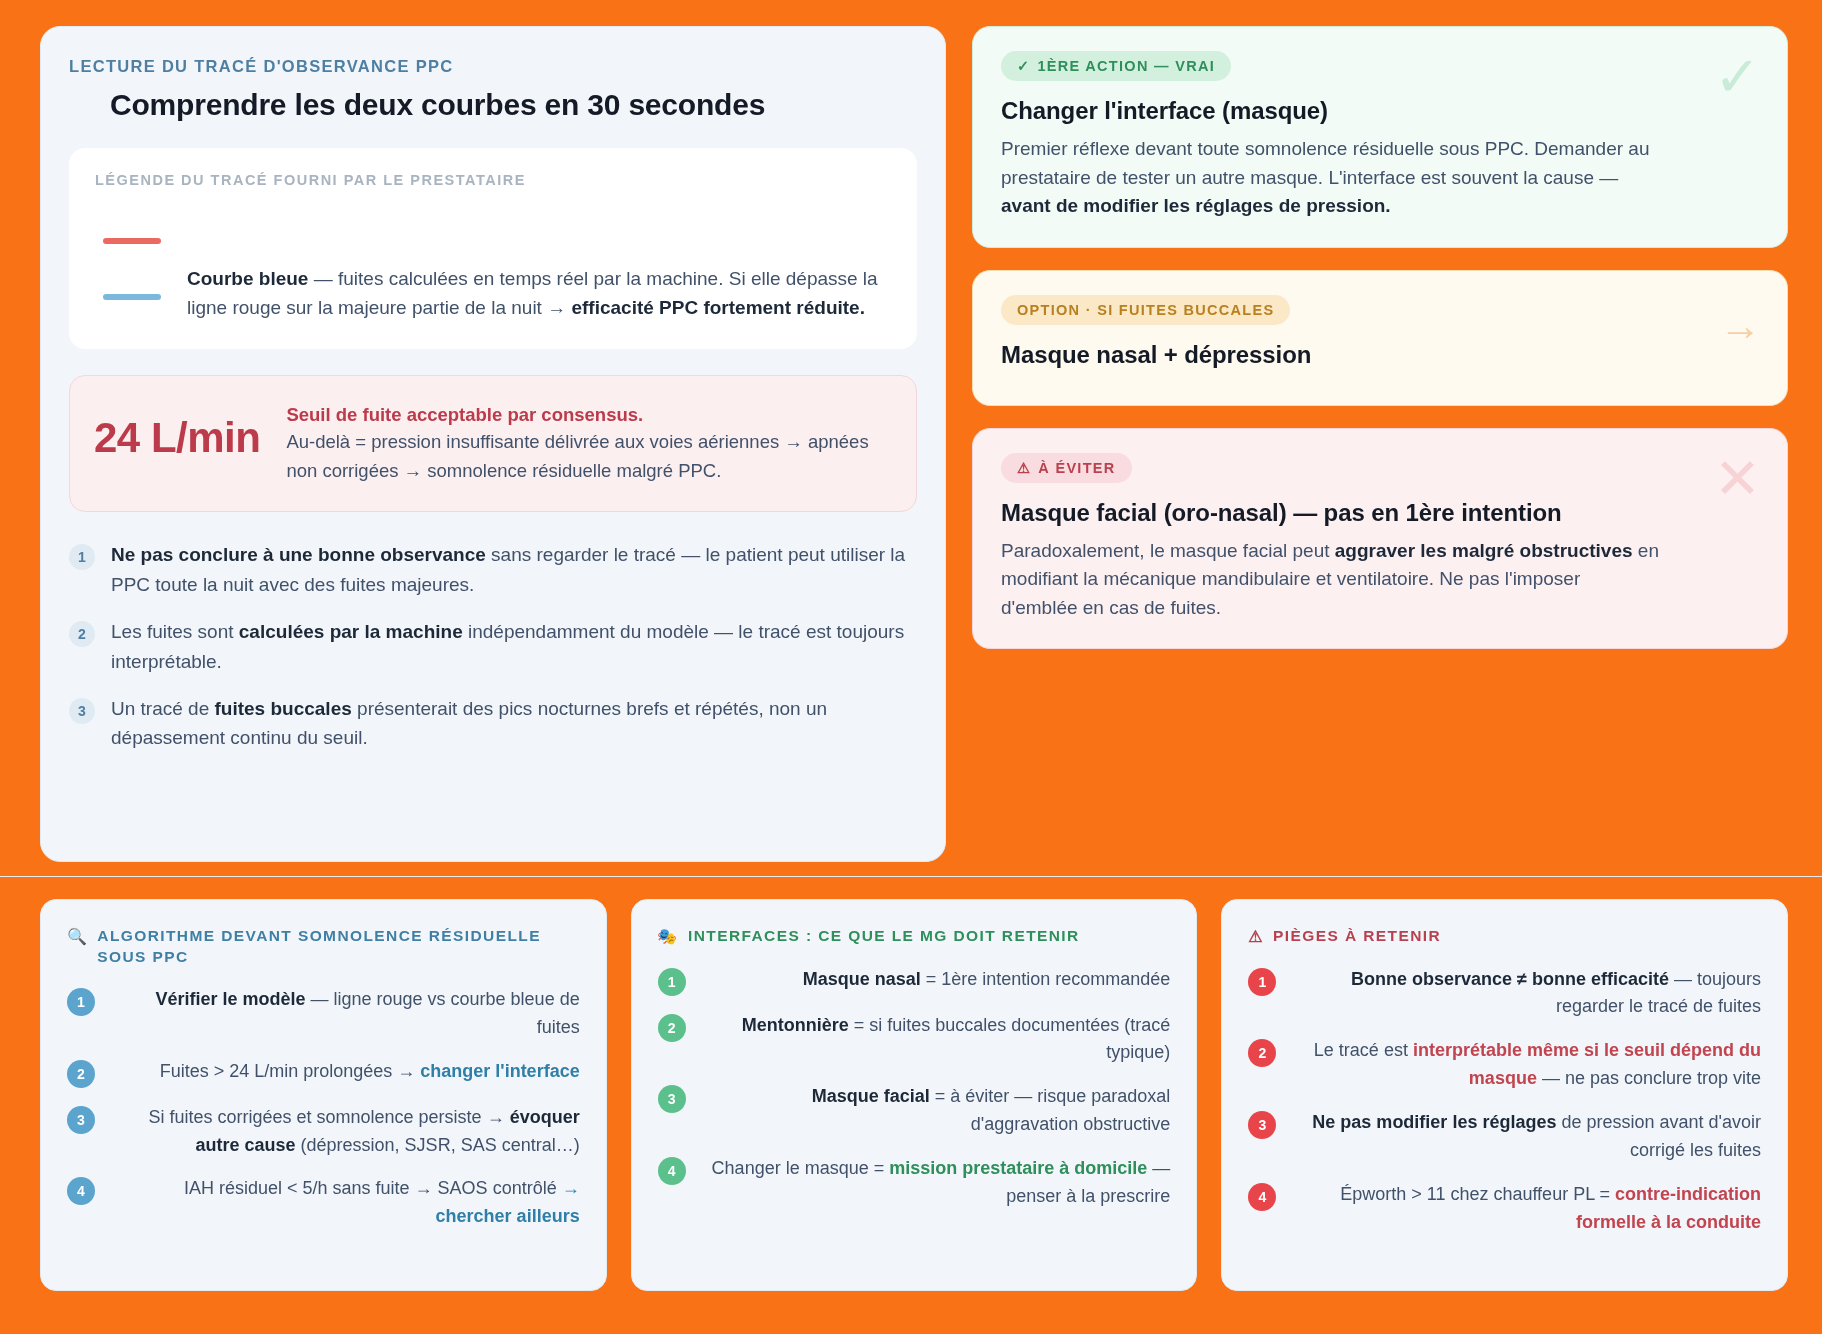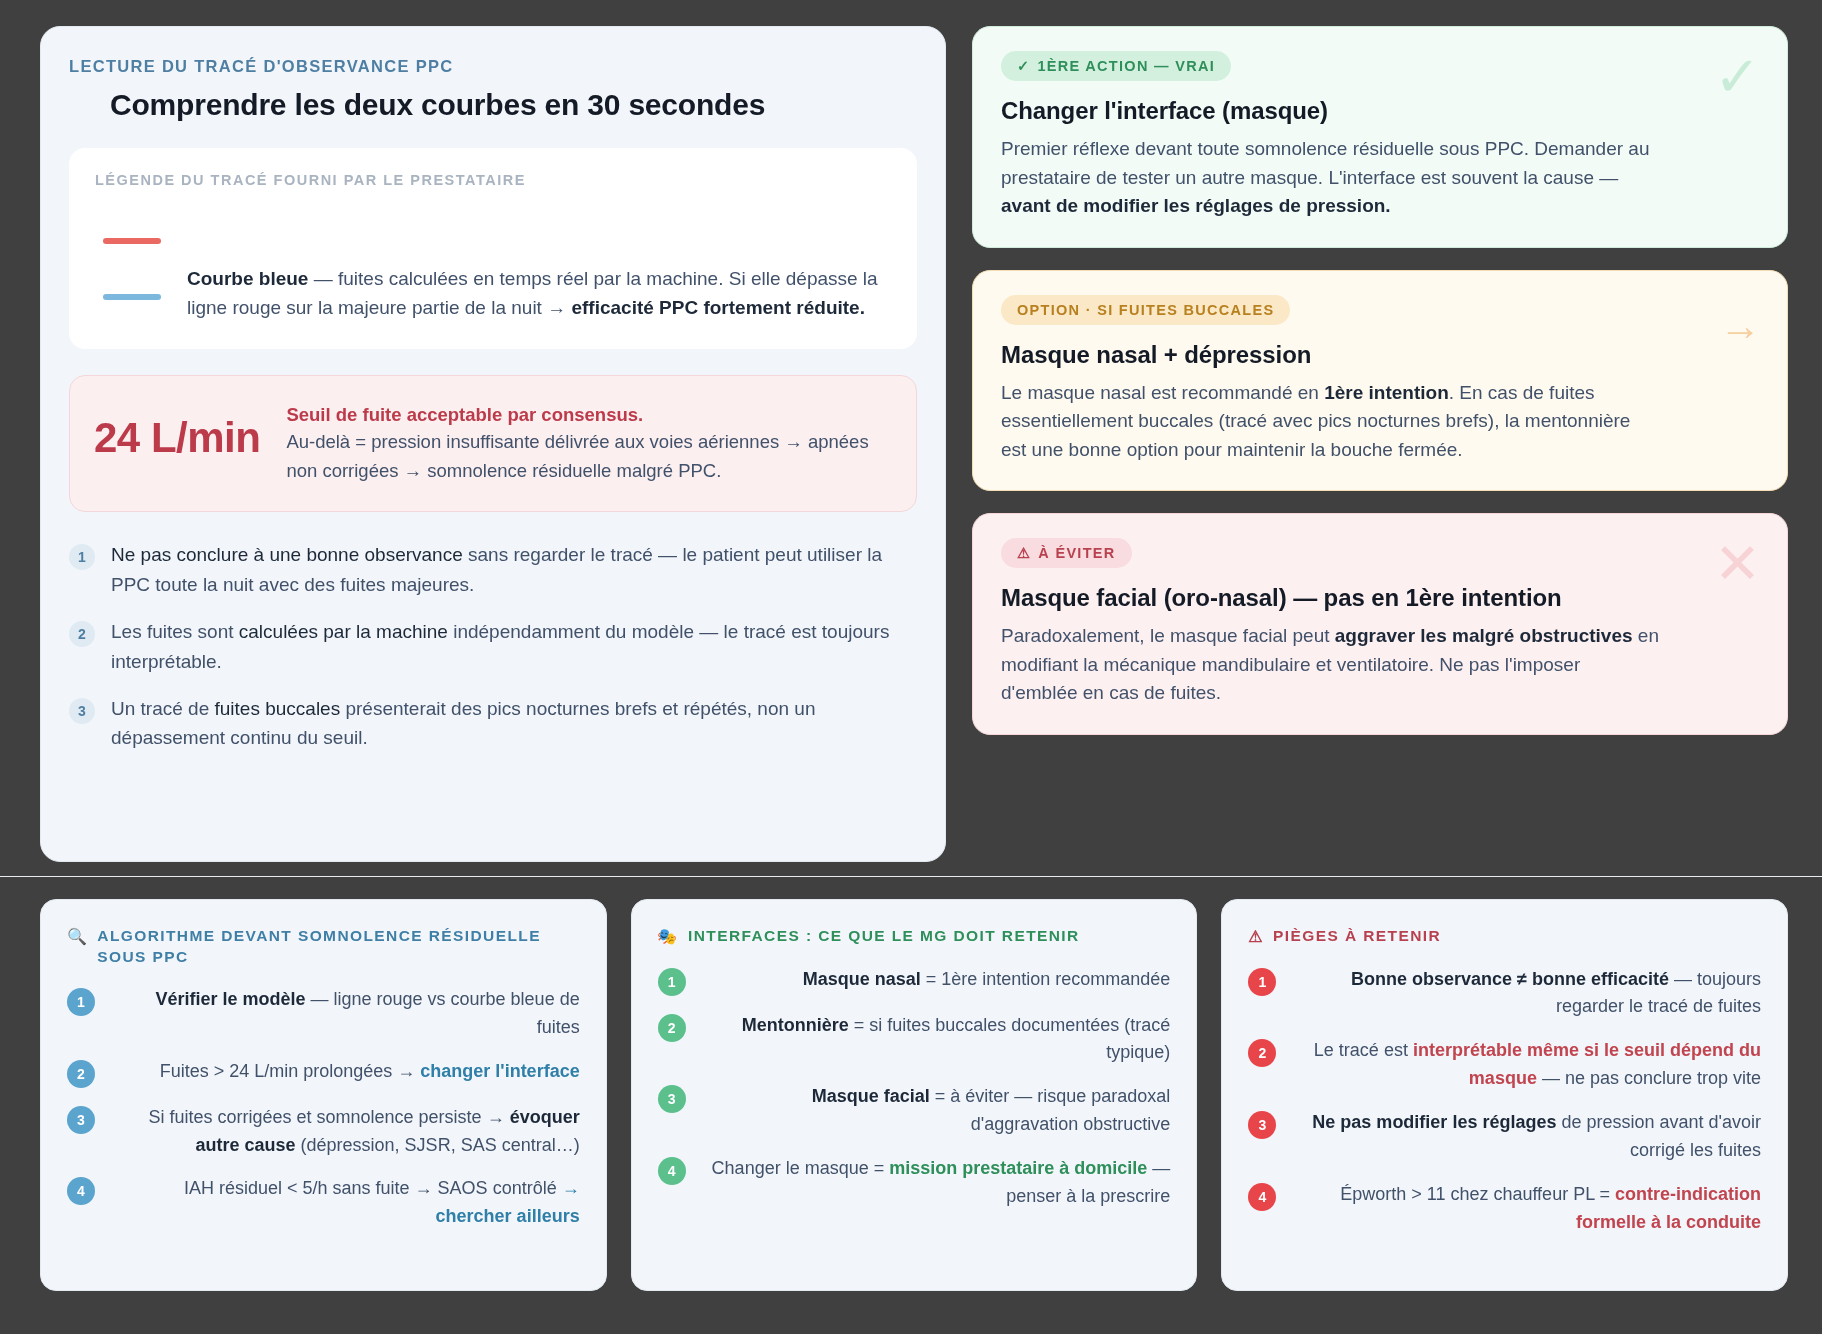--- a/index.html
+++ b/index.html
@@ -9,21 +9,21 @@
     height: 1334px;
     background: #ffffff;
     font-family: "Liberation Sans", sans-serif;
     overflow: hidden;
   }
 
   .page {
     width: 1822px;
     height: 1334px;
     position: relative;
-    background: #404040;
+    background: #f97316;
   }
 
   
   .top-section {
     display: flex;
     gap: 26px;
     padding: 26px 34px 0 40px;
     height: 862px;
   }
 
@@ -161,21 +161,21 @@
     align-items: center;
     justify-content: center;
     margin-top: 4px;
   }
   .note-text {
     font-size: 19px;
     line-height: 1.55;
     color: #41516a;
     flex: 1;
   }
-  .note-text b { color: #1d2939; font-weight: normal; }
+  .note-text b { color: #1d2939; font-weight: bold; }
 
   
   .rc {
     border-radius: 18px;
     padding: 24px 28px 26px 28px;
     position: relative;
     overflow: hidden;
   }
   .rc-green  { background: #f2fbf6; border: 1px solid #d0ecdb; }
   .rc-orange { background: #fffaef; border: 1px solid #f3ddb2; }
@@ -361,21 +361,20 @@
           </div>
       <div class="rc-title">Changer l'interface (masque)</div>
       <div class="rc-body">Premier réflexe devant toute somnolence résiduelle sous PPC. Demander au prestataire de tester un autre masque. L'interface est souvent la cause — <b>avant de modifier les réglages de pression.</b></div>
     </div>
     <div class="rc rc-orange">
       <span class="corner-icon corner-arrow">→</span>
       <div class="pill pill-orange">
             <span>OPTION · SI FUITES BUCCALES</span>
           </div>
       <div class="rc-title">Masque nasal + dépression</div>
-      <div class="rc-body">Le masque nasal est recommandé en <b>1ère intention</b>. En cas de fuites essentiellement buccales (tracé avec pics nocturnes brefs), la mentonnière est une bonne option pour maintenir la bouche fermée.</div>
     </div>
     <div class="rc rc-red">
       <span class="corner-icon corner-x">✕</span>
       <div class="pill pill-red">
             <span>⚠</span>
             <span>À ÉVITER</span>
           </div>
       <div class="rc-title">Masque facial (oro-nasal) — pas en 1ère intention</div>
       <div class="rc-body">Paradoxalement, le masque facial peut <b>aggraver les malgré obstructives</b> en modifiant la mécanique mandibulaire et ventilatoire. Ne pas l'imposer d'emblée en cas de fuites.</div>
     </div>

